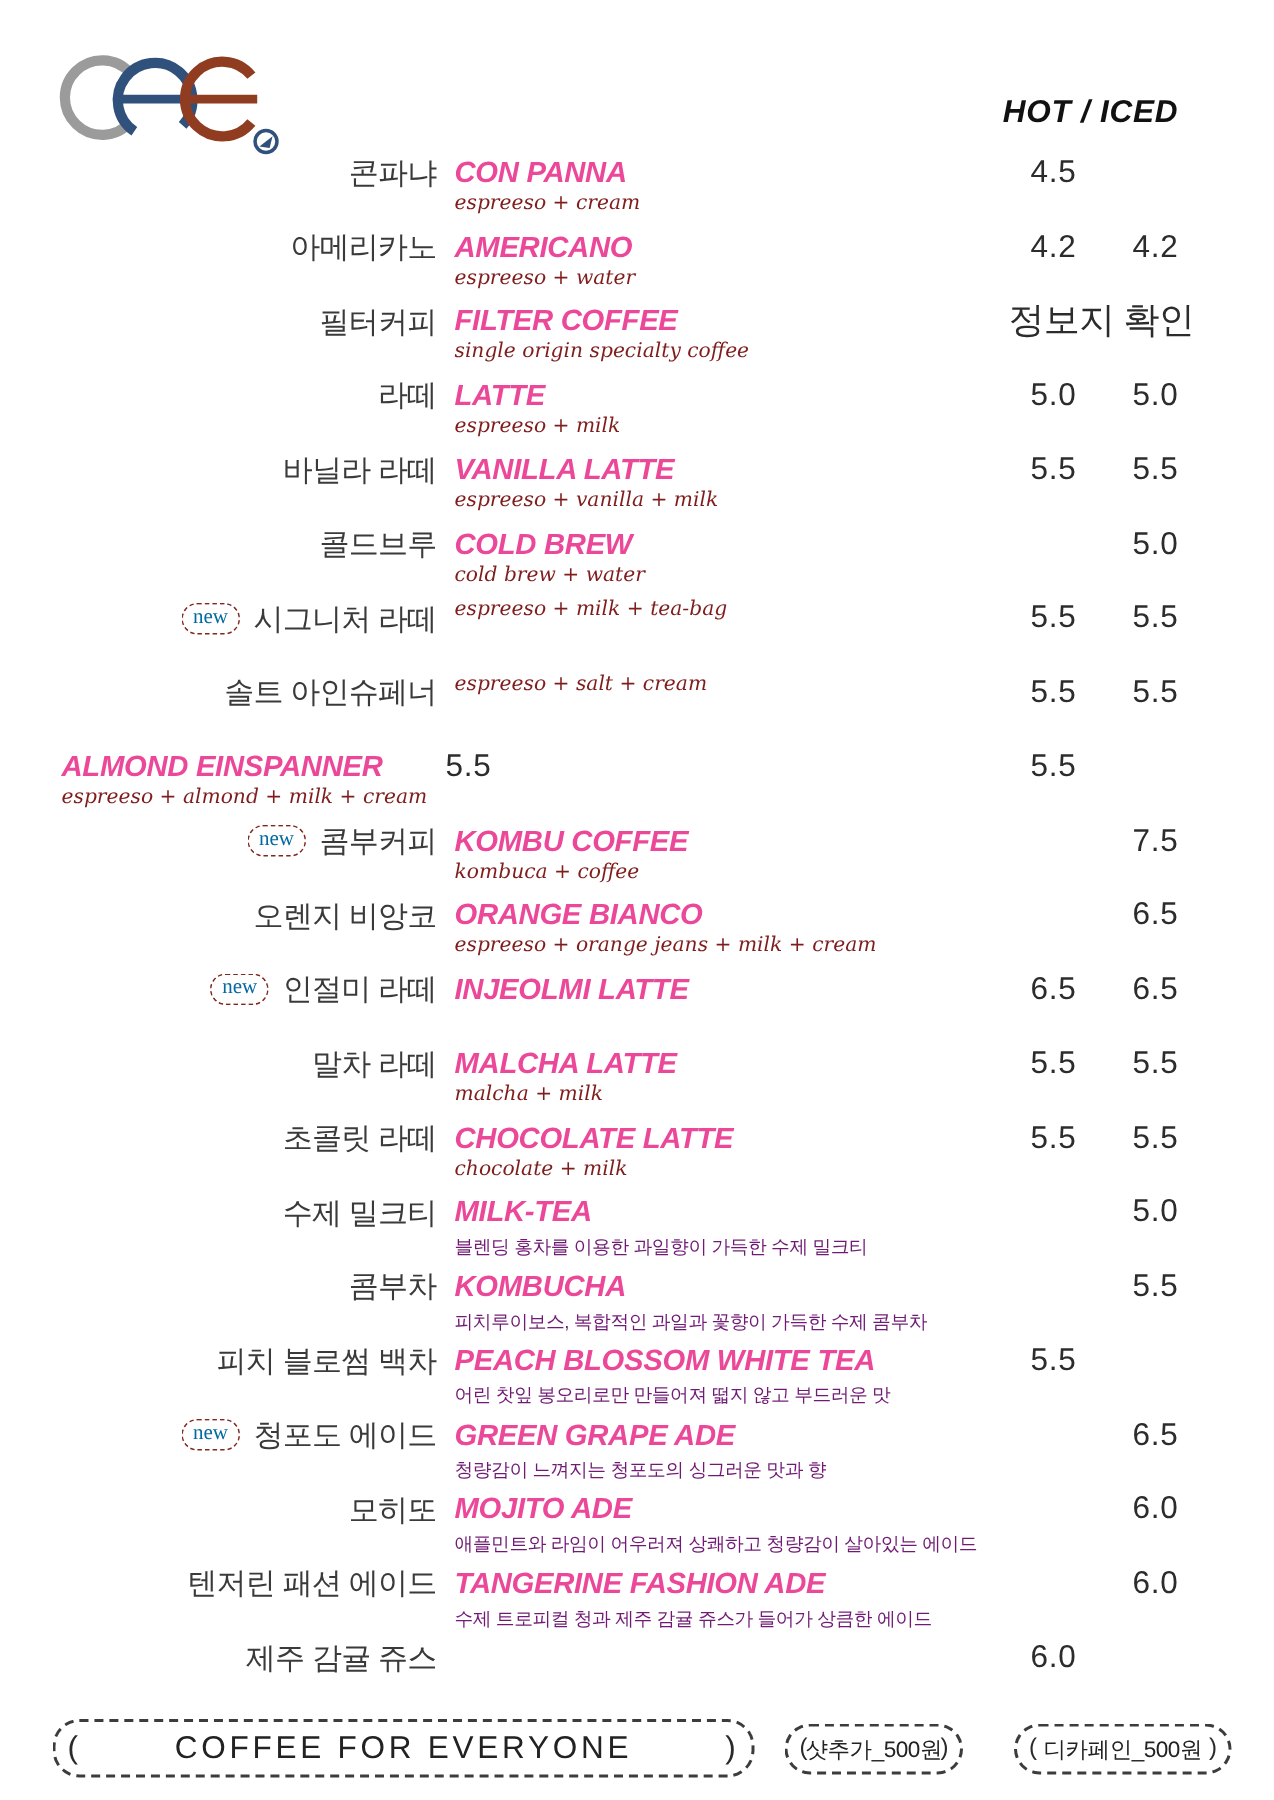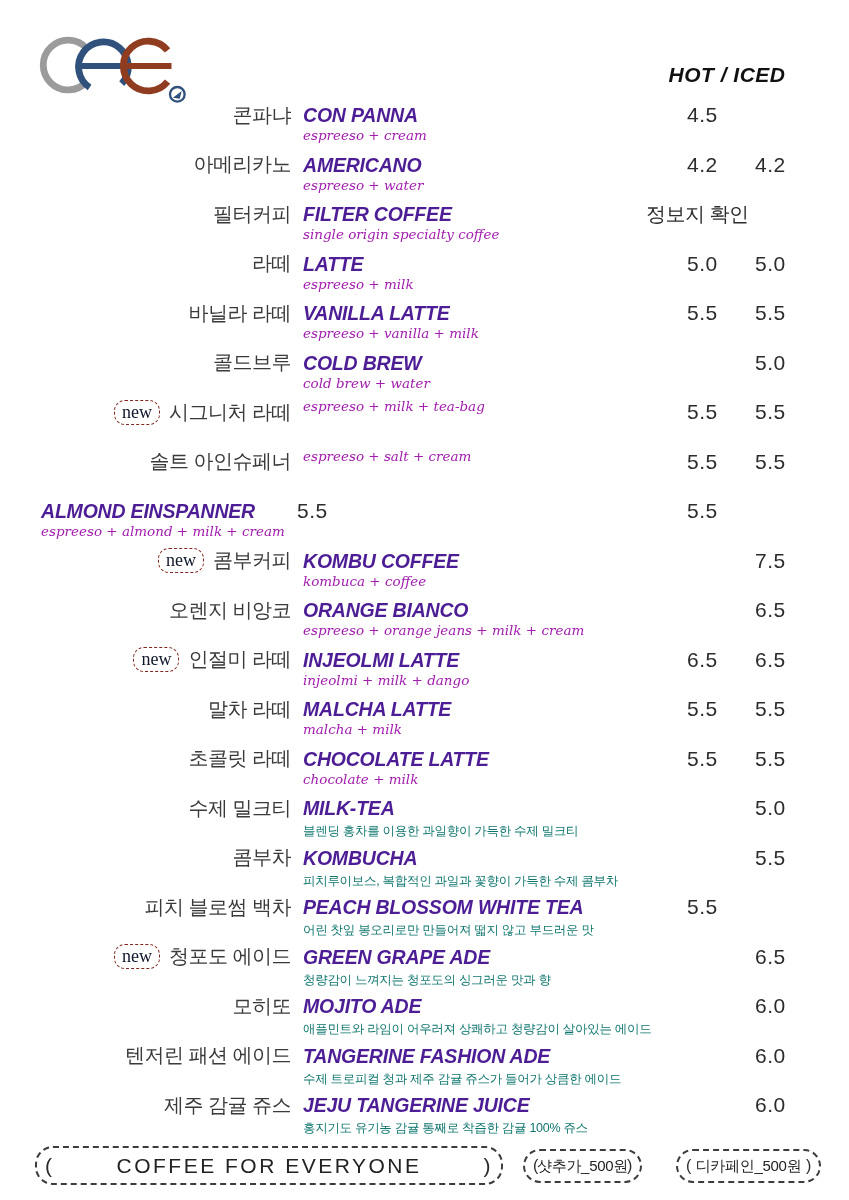--- a/index.html
+++ b/index.html
@@ -12,32 +12,32 @@
             font-size:21px;font-weight:bold;font-style:italic;letter-spacing:0.5px;color:#111;}
 
   
   .menu{position:absolute;left:0;top:99px;width:849px;}
   .row{display:grid;grid-template-columns:262px 390px 68px 78px;height:49.5px;
        position:relative;align-items:start;padding-top:3px;box-sizing:border-box;padding-left:35px;}
   .cell-kr{display:flex;justify-content:flex-end;align-items:center;gap:9px;
            padding-right:6px;height:26px;}
   .kr{font-size:20px;color:#3a3a3a;white-space:nowrap;letter-spacing:-0.5px;}
   .badge{display:inline-flex;align-items:center;justify-content:center;
-         border:1.6px dashed #82271e;border-radius:11px;color:#0f172a;
-         font-family:"Liberation Serif",serif;font-size:18px;line-height:1;
+         border:1.6px dashed #82271e;border-radius:11px;color:#0369a1;
+         font-family:"Liberation Serif",serif;font-size:14px;line-height:1;
          padding:2px 7px 3px;white-space:nowrap;}
   .cell-main{padding-left:6px;display:flex;flex-direction:column;}
   .en{font-size:19.5px;font-weight:bold;font-style:italic;letter-spacing:-0.2px;
-      color:#4c1d95;line-height:26px;white-space:nowrap;}
+      color:#ec4899;line-height:26px;white-space:nowrap;}
   .desc{line-height:15px;white-space:nowrap;}
-  .desc-script{font-family:"DejaVu Serif",serif;font-style:italic;font-size:13.5px;color:#a21caf;}
-  .desc-kr{font-size:12.5px;color:#0f766e;padding-top:3px;letter-spacing:-0.3px;}
+  .desc-script{font-family:"DejaVu Serif",serif;font-style:italic;font-size:13.5px;color:#7f1d1d;}
+  .desc-kr{font-size:12.5px;color:#701a75;padding-top:3px;letter-spacing:-0.3px;}
   .price{font-size:21px;color:#2c2c2c;text-align:left;line-height:26px;letter-spacing:0.5px;}
-  .price-note{position:absolute;left:646px;top:3px;width:150px;text-align:left;
-              font-size:20px;color:#2c2c2c;line-height:26px;letter-spacing:-0.5px;}
+  .price-note{position:absolute;left:646px;top:3px;width:150px;text-align:right;
+              font-size:24px;color:#2c2c2c;line-height:26px;letter-spacing:-0.5px;}
 
   
   .pill{position:absolute;border:2px dashed #3c3c3c;border-radius:18px;
         display:flex;align-items:center;justify-content:center;box-sizing:border-box;color:#222;}
   .pill::before{content:"(";position:absolute;left:8px;font-weight:300;color:#2a2a2a;}
   .pill::after{content:")";position:absolute;right:8px;font-weight:300;color:#2a2a2a;}
   .pill-main{left:35px;top:1146px;width:468px;height:39px;font-size:21px;letter-spacing:2.5px;text-align:right;}
   .pill-main::before,.pill-main::after{font-size:21px;}
   .pill-shot{left:523px;top:1149px;width:119px;height:34px;font-size:15px;letter-spacing:-0.3px;}
   .pill-decaf{left:676px;top:1149px;width:145px;height:34px;font-size:15px;letter-spacing:-0.3px;}
@@ -213,21 +213,20 @@
 
     </div>
 
     <div class="row">
       <div class="cell-kr">
         <span class="badge">new</span>
         <span class="kr">인절미 라떼</span>
       </div>
       <div class="cell-main">
         <div class="en">INJEOLMI LATTE</div>
-        <div class="desc desc-script">injeolmi + milk + dango</div>
       </div>
       <div class="price">6.5</div>
       <div class="price">6.5</div>
 
     </div>
 
     <div class="row">
       <div class="cell-kr">
 
         <span class="kr">말차 라떼</span>
@@ -336,24 +335,20 @@
       </div>
       <div class="price"></div>
       <div class="price">6.0</div>
 
     </div>
 
     <div class="row">
       <div class="cell-kr">
 
         <span class="kr">제주 감귤 쥬스</span>
-      </div>
-      <div class="cell-main">
-        <div class="en">JEJU TANGERINE JUICE</div>
-        <div class="desc desc-kr">홍지기도 유기농 감귤 통째로 착즙한 감귤 100% 쥬스</div>
       </div>
       <div class="price"></div>
       <div class="price">6.0</div>
 
     </div>
   </main>
 
   <div class="pill pill-main">
     <span>COFFEE FOR EVERYONE</span>
   </div>

